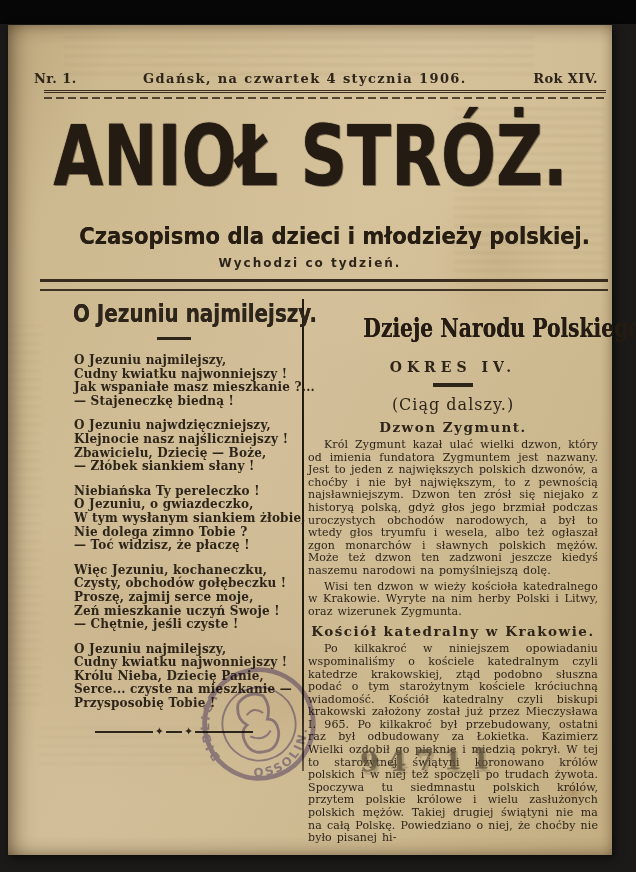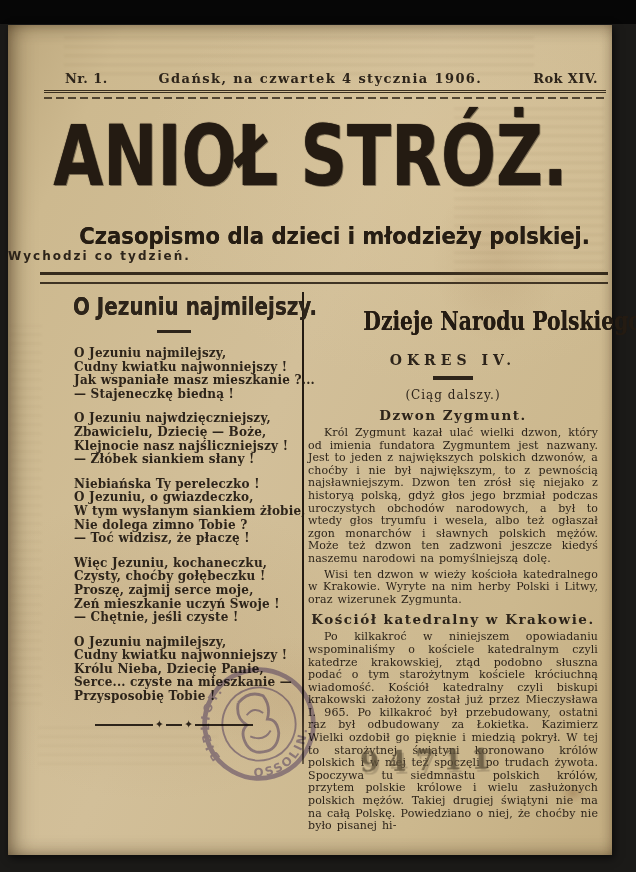--- a/index.html
+++ b/index.html
@@ -17,37 +17,37 @@
                 inset 0 10px 20px -12px rgba(50,32,12,.45),
                 inset 0 -10px 20px -12px rgba(50,32,12,.4),
                 2px 3px 8px rgba(0,0,0,.6);}
   
   .bleed{position:absolute;opacity:.55;filter:blur(1.1px);pointer-events:none;
     background:repeating-linear-gradient(0deg,
       rgba(112,86,56,.13) 0 2px, rgba(0,0,0,0) 3px, rgba(0,0,0,0) 9px);}
   .stain{position:absolute;border-radius:50%;pointer-events:none;}
   
   .hdr{display:flex;justify-content:space-between;align-items:flex-start;
-    padding:46px 14px 0 16px;font-size:13px;font-weight:bold;letter-spacing:.4px;margin-left:41px;}
+    padding:46px 14px 0 26px;font-size:13px;font-weight:bold;letter-spacing:.4px;}
   .hdr .date{letter-spacing:1.4px;}
   .rule2{margin:4px 6px 0 36px;height:6px;
     border-top:3px double rgba(40,30,18,.9);
     background:repeating-linear-gradient(90deg, rgba(40,30,18,.75) 0 8px, rgba(0,0,0,0) 8px 12px);
     background-size:100% 2px;background-position:0 4px;background-repeat:no-repeat;}
   
   .title-wrap{text-align:center;margin-top:26px;height:70px;}
   .title{display:inline-block;font-family:"DejaVu Sans",sans-serif;font-weight:bold;
     font-size:66px;line-height:64px;letter-spacing:0px;white-space:nowrap;
     transform:scale(.98,1.26);transform-origin:center;
     color:#241b12;text-shadow:0 0 1px #241b12,1px 1px 0 rgba(36,27,18,.4);}
   .subtitle-wrap{text-align:right;margin-top:28px;}
   .subtitle{display:inline-block;font-family:"DejaVu Sans",sans-serif;font-weight:bold;
     font-size:23px;white-space:nowrap;transform:scaleX(.92);transform-origin:center;
     color:#261d13;text-shadow:0 0 .5px #261d13;}
-  .freq{font-family:"DejaVu Sans",sans-serif;
+  .freq{text-align:center;margin-top:7px;font-family:"DejaVu Sans",sans-serif;
     font-weight:bold;font-size:12px;letter-spacing:2px;}
   .fullrule{margin:9px 4px 0 32px;height:7px;
     border-top:3px solid rgba(38,28,16,.9);border-bottom:2px solid rgba(38,28,16,.85);}
   
   .cols{position:relative;display:flex;margin:6px 14px 0 40px;}
   .colL{width:252px;flex:none;}
   .divider{flex:none;width:2px;height:472px;margin:2px 4px 0 2px;
     background:linear-gradient(180deg,#241b12 0 85%, rgba(36,27,18,.6));}
   .colR{flex:1;min-width:0;}
   
@@ -62,21 +62,21 @@
   .orn .l{height:2px;background:#2d241a;}
   .orn .l.a{width:58px}.orn .l.b{width:16px}
   .orn .g{font-size:11px;line-height:10px;margin:0 2px;color:#2d241a;}
   
   .news-h{text-align:center;margin:16px;white-space:nowrap;}
   .news-h span{display:inline-block;font-family:"DejaVu Serif",serif;font-weight:bold;
     font-size:26px;transform:scaleX(.78);transform-origin:center;
     color:#241b12;text-shadow:0 0 .7px #241b12;}
   .okres{text-align:center;font-weight:bold;font-size:14px;letter-spacing:5px;margin-top:4px;}
   .minirule2{width:40px;height:4px;background:#2d241a;margin:8px auto;}
-  .ciag{text-align:center;font-size:12px;letter-spacing:1px;margin-top:0;}
+  .ciag{text-align:center;font-size:16px;letter-spacing:1px;margin-top:0;}
   .art-h{text-align:center;font-weight:bold;font-size:13.5px;letter-spacing:1.5px;margin:5px 0 4px;}
   p.body{margin:0 0 3px;font-size:11px;line-height:12.6px;text-align:justify;
     text-indent:16px;letter-spacing:.1px;word-spacing:1.2px;}
   
   .libstamp{position:absolute;left:192px;top:640px;width:118px;height:118px;
     transform:rotate(-16deg);opacity:.62;mix-blend-mode:multiply;pointer-events:none;}
   .accnum{position:absolute;left:352px;top:720px;font-size:27px;font-weight:bold;
     letter-spacing:9px;color:rgba(92,80,58,.75);transform:rotate(-1.5deg);
     text-shadow:2px 3px 0 rgba(92,80,58,.3);filter:blur(.4px);}
 </style>
@@ -117,34 +117,34 @@
         <div class="minirule"></div>
 
         <div class="stanza">
           <div>O Jezuniu najmilejszy,</div>
           <div>Cudny kwiatku najwonniejszy !</div>
           <div>Jak wspaniałe masz mieszkanie ?...</div>
           <div>— Stajeneczkę biedną !</div>
         </div>
         <div class="stanza">
           <div>O Jezuniu najwdzięczniejszy,</div>
+          <div>Klejnocie nasz najśliczniejszy !</div>
           <div>Zbawicielu, Dziecię — Boże,</div>
-          <div>Klejnocie nasz najśliczniejszy !</div>
           <div>— Złóbek siankiem słany !</div>
         </div>
         <div class="stanza">
           <div>Niebiańska Ty pereleczko !</div>
           <div>O Jezuniu, o gwiazdeczko,</div>
           <div>W tym wysłanym siankiem żłobie,</div>
           <div>Nie dolega zimno Tobie ?</div>
           <div>— Toć widzisz, że płaczę !</div>
         </div>
         <div class="stanza">
           <div>Więc Jezuniu, kochaneczku,</div>
-          <div>Czysty, choćby gołębeczku !</div>
+          <div>Czysty, obchodów gołębeczku !</div>
           <div>Proszę, zajmij serce moje,</div>
           <div>Zeń mieszkanie uczyń Swoje !</div>
           <div>— Chętnie, jeśli czyste !</div>
         </div>
         <div class="stanza">
           <div>O Jezuniu najmilejszy,</div>
           <div>Cudny kwiatku najwonniejszy !</div>
           <div>Królu Nieba, Dziecię Panie,</div>
           <div>Serce... czyste na mieszkanie —</div>
           <div>Przysposobię Tobie !</div>

